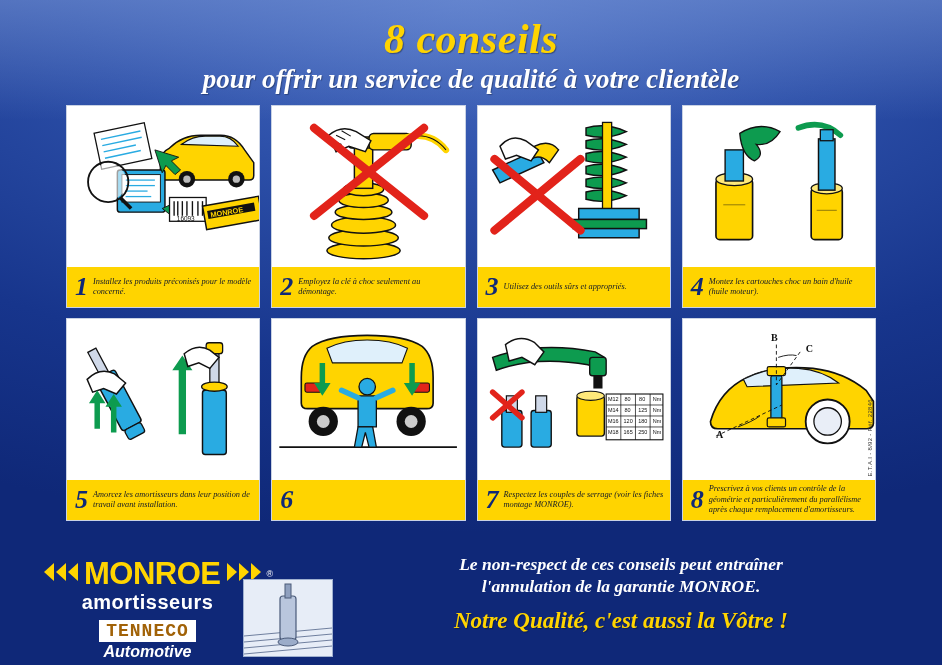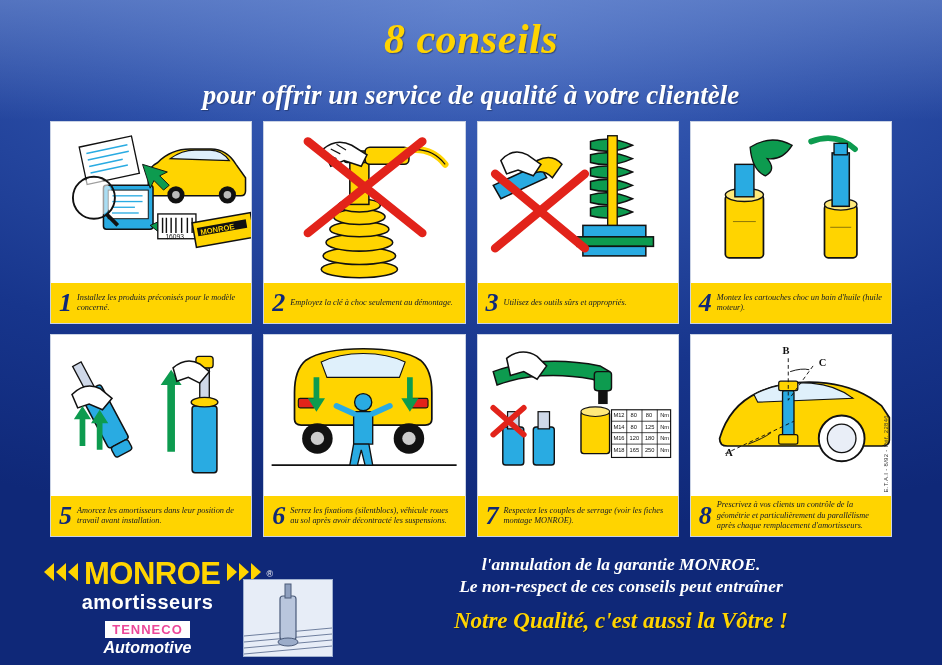--- a/index.html
+++ b/index.html
@@ -8,41 +8,41 @@
     font-family:"Liberation Serif", serif;
     background:#1b3a8f;
     overflow:hidden;
   }
   .poster{
     position:relative;
     width:942px;height:665px;
     background:
       radial-gradient(ellipse 120% 80% at 50% 0%, #4b6fc4 0%, #2c4fa8 35%, #17358c 70%, #0f2878 100%);
     box-sizing:border-box;
-    padding:10px 14px;
+    padding:10px 30px;
   }
   .poster:before{
     content:"";position:absolute;left:0;top:0;right:0;height:120px;
     background:linear-gradient(180deg, rgba(120,150,215,0.55), rgba(40,80,175,0.0));
     pointer-events:none;
   }
   
   .header{position:relative;text-align:center;padding-top:8px;}
   .title{
     font-family:"Liberation Serif", serif;
     font-style:italic;font-weight:bold;
     font-size:42px;color:#ffd400;
     letter-spacing:0.5px;line-height:1.02;
     text-shadow:1px 1px 1px rgba(0,0,0,.35);
   }
   .subtitle{
     font-family:"Liberation Serif", serif;
     font-style:italic;font-weight:bold;
     font-size:27px;color:#ffffff;
-    margin-top:20px;line-height:1.05;
+    margin-top:4px;line-height:1.05;
     text-shadow:1px 1px 1px rgba(0,0,0,.3);
   }
   
   .grid{
     position:relative;
     margin-top:12px;
     display:grid;
     grid-template-columns:repeat(4, 1fr);
     grid-template-rows:repeat(2, 203px);
     gap:10px 11px;
@@ -102,23 +102,23 @@
   .chev{display:inline-block;margin:0 4px;}
   .amort{
     font-family:"Liberation Sans", sans-serif;
     font-weight:bold;font-size:20px;color:#ffffff;
     text-align:center;width:215px;margin-top:2px;letter-spacing:.5px;
   }
   .tenneco{
     margin-top:6px;width:215px;text-align:center;
   }
   .tenneco .t1{
-    display:inline-block;background:#ffffff;color:#ec4899;
-    font-family:Liberation Sans, sans-serif;font-weight:bold;
-    font-size:13px;letter-spacing:1px;padding:1px 7px;
+    display:inline-block;background:#ffffff;color:#a16207;
+    font-family:Liberation Mono, monospace;font-weight:bold;
+    font-size:18px;letter-spacing:1px;padding:1px 7px;
   }
   .tenneco .t2{
     font-family:"Liberation Sans", sans-serif;font-weight:bold;font-style:italic;
     font-size:16px;color:#ffffff;margin-top:1px;
   }
   .reg{
     font-family:"Liberation Sans", sans-serif;font-size:9px;color:#fff;
     vertical-align:super;margin-left:2px;
   }
   .shockpic{
@@ -364,21 +364,20 @@
           <path d="M94 78 l-18 -8 M114 78 l18 -8" stroke="#29abe2" stroke-width="6" stroke-linecap="round"></path>
 
           <g fill="#0d9b4f">
             <path d="M52 40 l0 22 -6 0 9 14 9 -14 -6 0 0 -22z"></path>
             <path d="M150 40 l0 22 -6 0 9 14 9 -14 -6 0 0 -22z"></path>
           </g>
         </svg>
       </div>
       <div class="caption">
         <span class="num">6</span>
-        <span class="ctext">Serrez les fixations (silentblocs), véhicule roues au sol après avoir décontracté les suspensions.</span>
       </div>
     </div>
 
     <div class="panel">
       <div class="art">
         <svg viewBox="0 0 210 160" preserveAspectRatio="xMidYMid meet">
           <rect x="0" y="0" width="210" height="160" fill="#fff"></rect>
 
           <path d="M16 34 q50 -18 112 -6 l10 6 -6 12 -12 -4 q-56 -10 -100 6z" fill="#0d9b4f" stroke="#111" stroke-width="1.6"></path>
           <rect x="122" y="34" width="18" height="20" rx="3" fill="#0d9b4f" stroke="#111" stroke-width="1.5"></rect>
@@ -506,19 +505,19 @@
             <line x1="0" y1="68" x2="88" y2="60"></line>
               <line x1="0" y1="74" x2="88" y2="66"></line>
           </g>
           <rect x="36" y="16" width="16" height="44" rx="3" fill="#b9c6dd" stroke="#4a5a79" stroke-width="1.2"></rect>
           <rect x="41" y="4" width="6" height="14" fill="#8fa0bf" stroke="#4a5a79" stroke-width="1"></rect>
           <ellipse cx="44" cy="62" rx="10" ry="4" fill="#9bacc9" stroke="#4a5a79" stroke-width="1"></ellipse>
         </svg>
       </div>
     </div>
     <div class="rightblock">
+      <div class="warn">Le non-respect de ces conseils peut entraîner</div>
       <div class="warn">l'annulation de la garantie MONROE.</div>
-      <div class="warn">Le non-respect de ces conseils peut entraîner</div>
       <div class="slogan">Notre Qualité, c'est aussi la Vôtre !</div>
     </div>
   </div>
 
 </div>
 
 </body></html>

